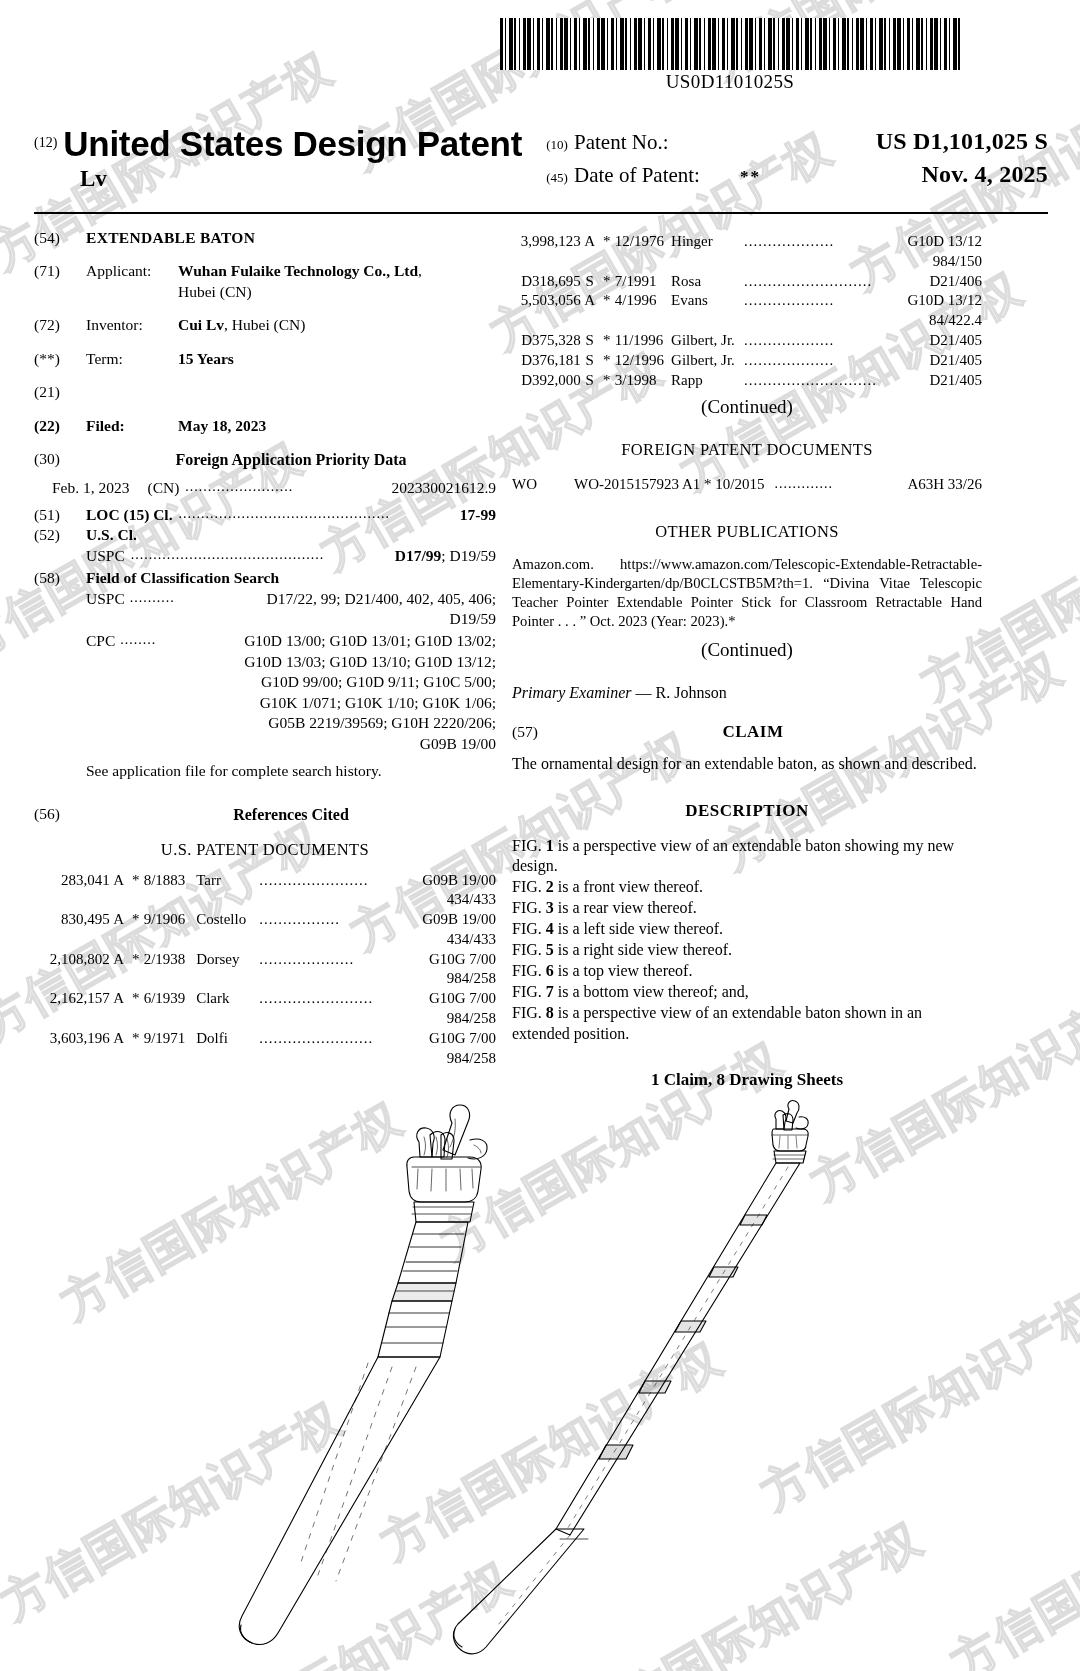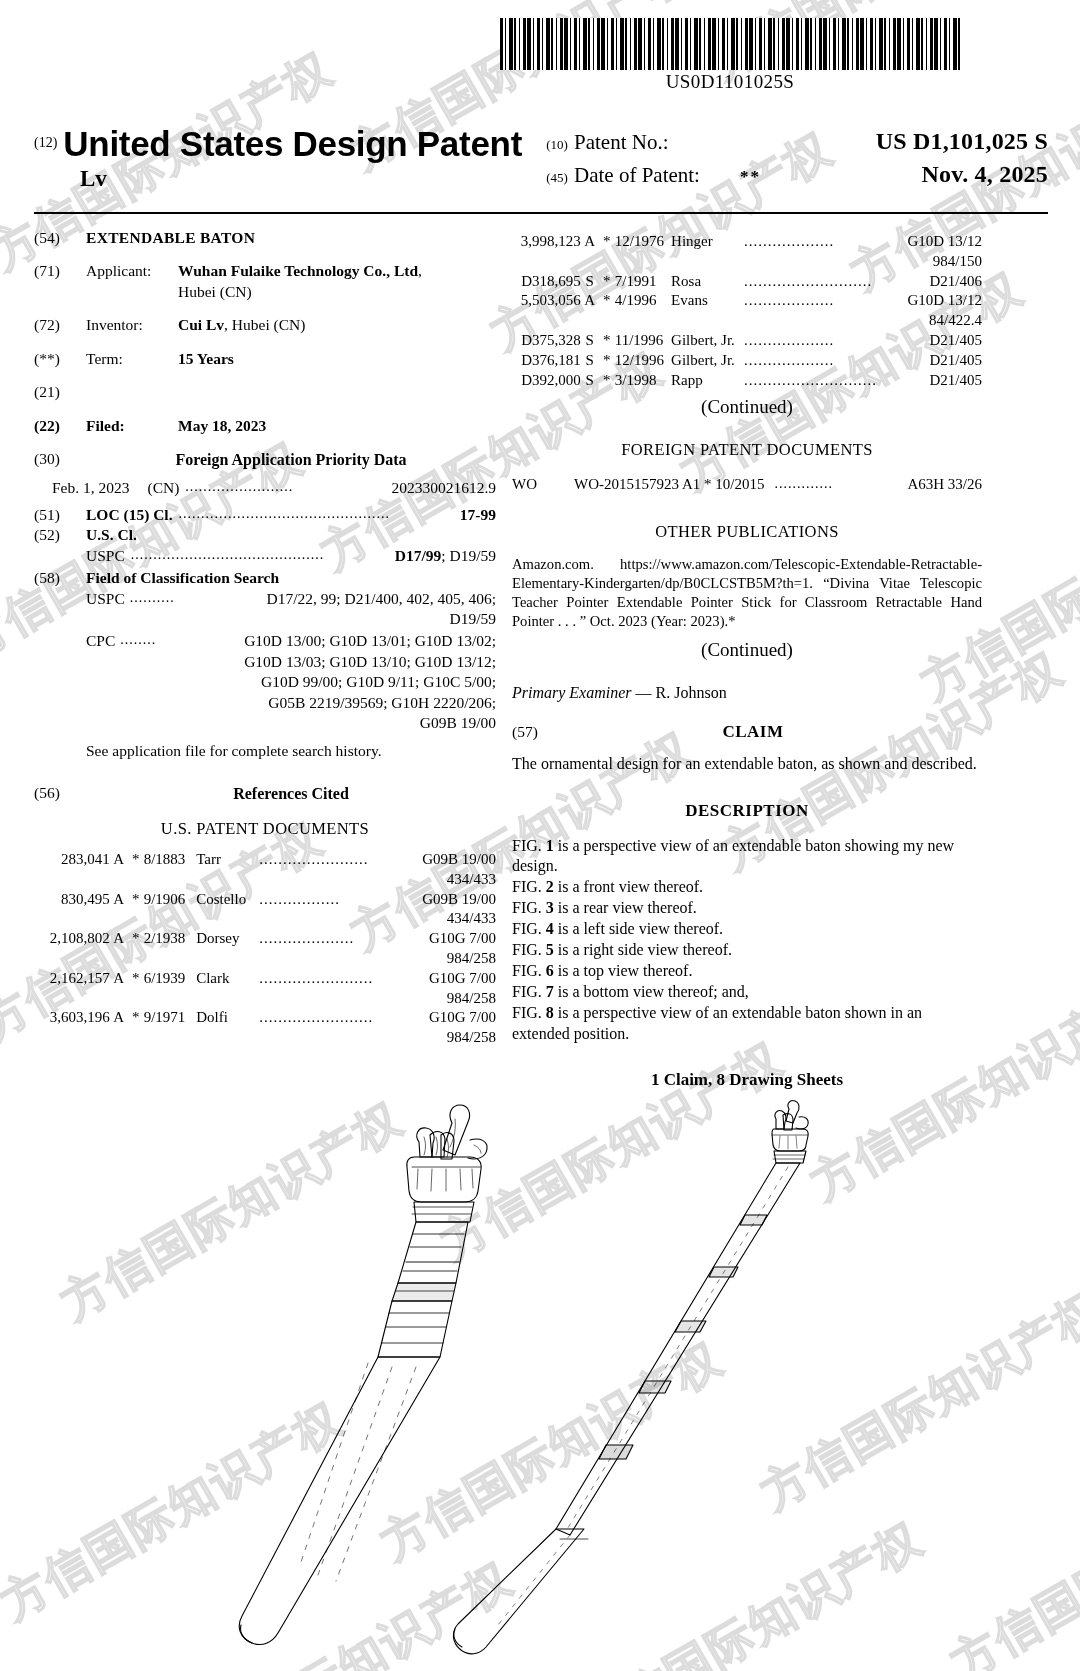--- a/index.html
+++ b/index.html
@@ -335,20 +335,21 @@
         <span style="margin-left:auto">D17/22, 99; D21/400, 402, 405, 406;</span>
       </div>
       <div style="text-align:right">D19/59</div>
       <div class="cpc-first" style="margin-top:2px">
         <span class="cpc-key">CPC</span>
         <span class="dotline" style="margin-left:5px">........</span>
         <span class="cpc-val">G10D 13/00; G10D 13/01; G10D 13/02;</span>
       </div>
       <div class="cpc-list">G10D 13/03; G10D 13/10; G10D 13/12;</div>
       <div class="cpc-list">G10D 99/00; G10D 9/11; G10C 5/00;</div>
+      <div class="cpc-list">G10K 1/071; G10K 1/10; G10K 1/06;</div>
       <div class="cpc-list">G05B 2219/39569; G10H 2220/206;</div>
       <div class="cpc-list">G09B 19/00</div>
     </span>
   </div>
 
   <div class="see-file">See application file for complete search history.</div>
 
   <div class="field" style="margin-top:22px;margin-bottom:6px">
     <span class="f-code">(56)</span>
     <span class="f-body centered-head">References Cited</span>

